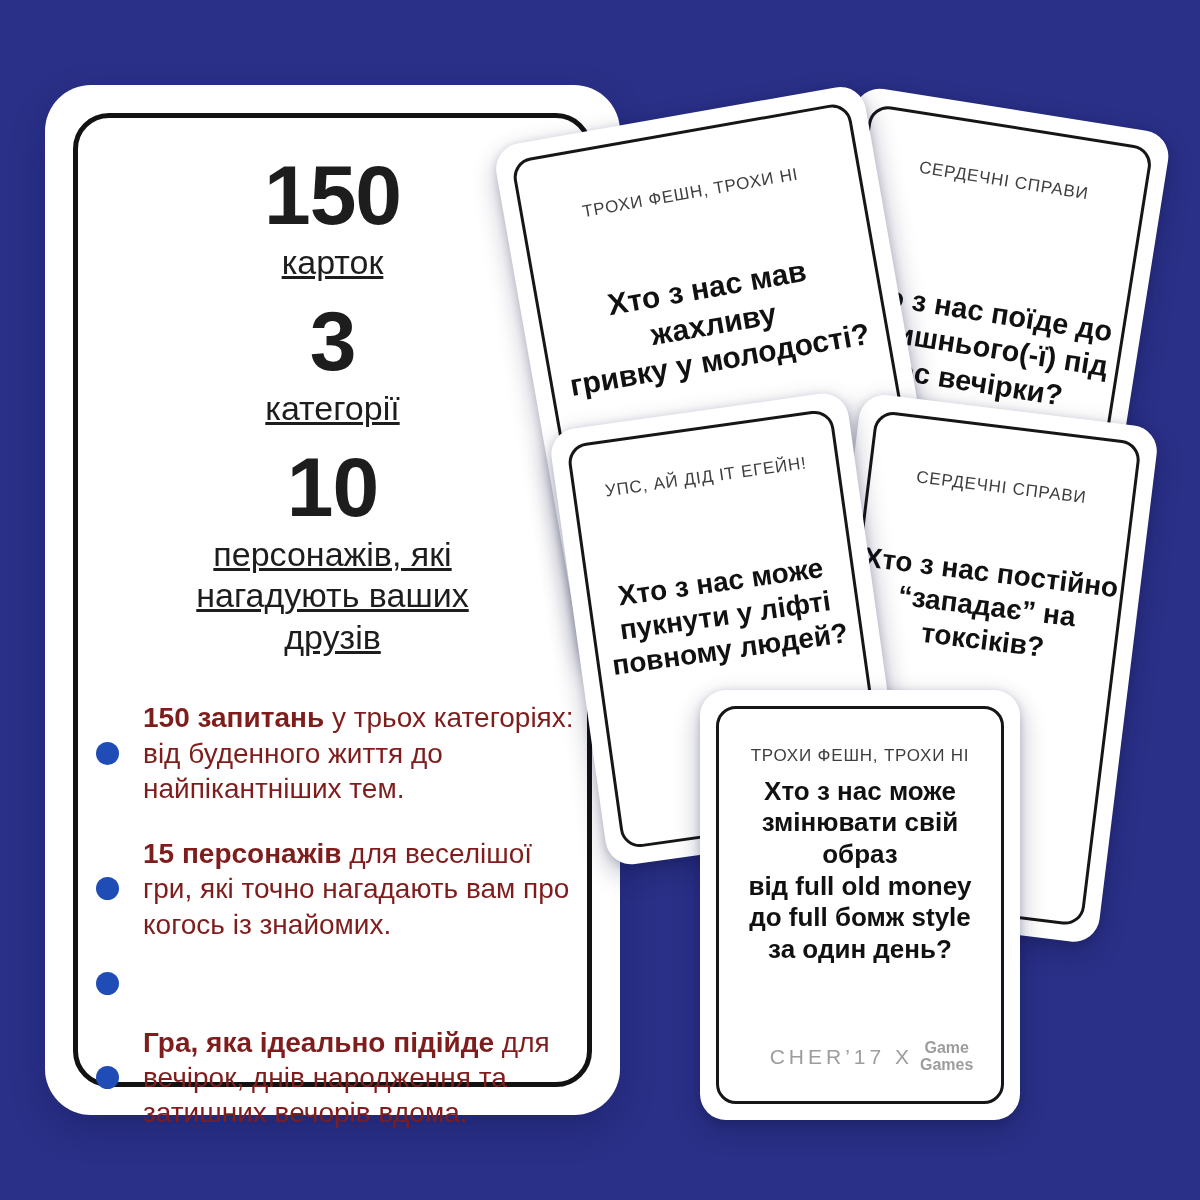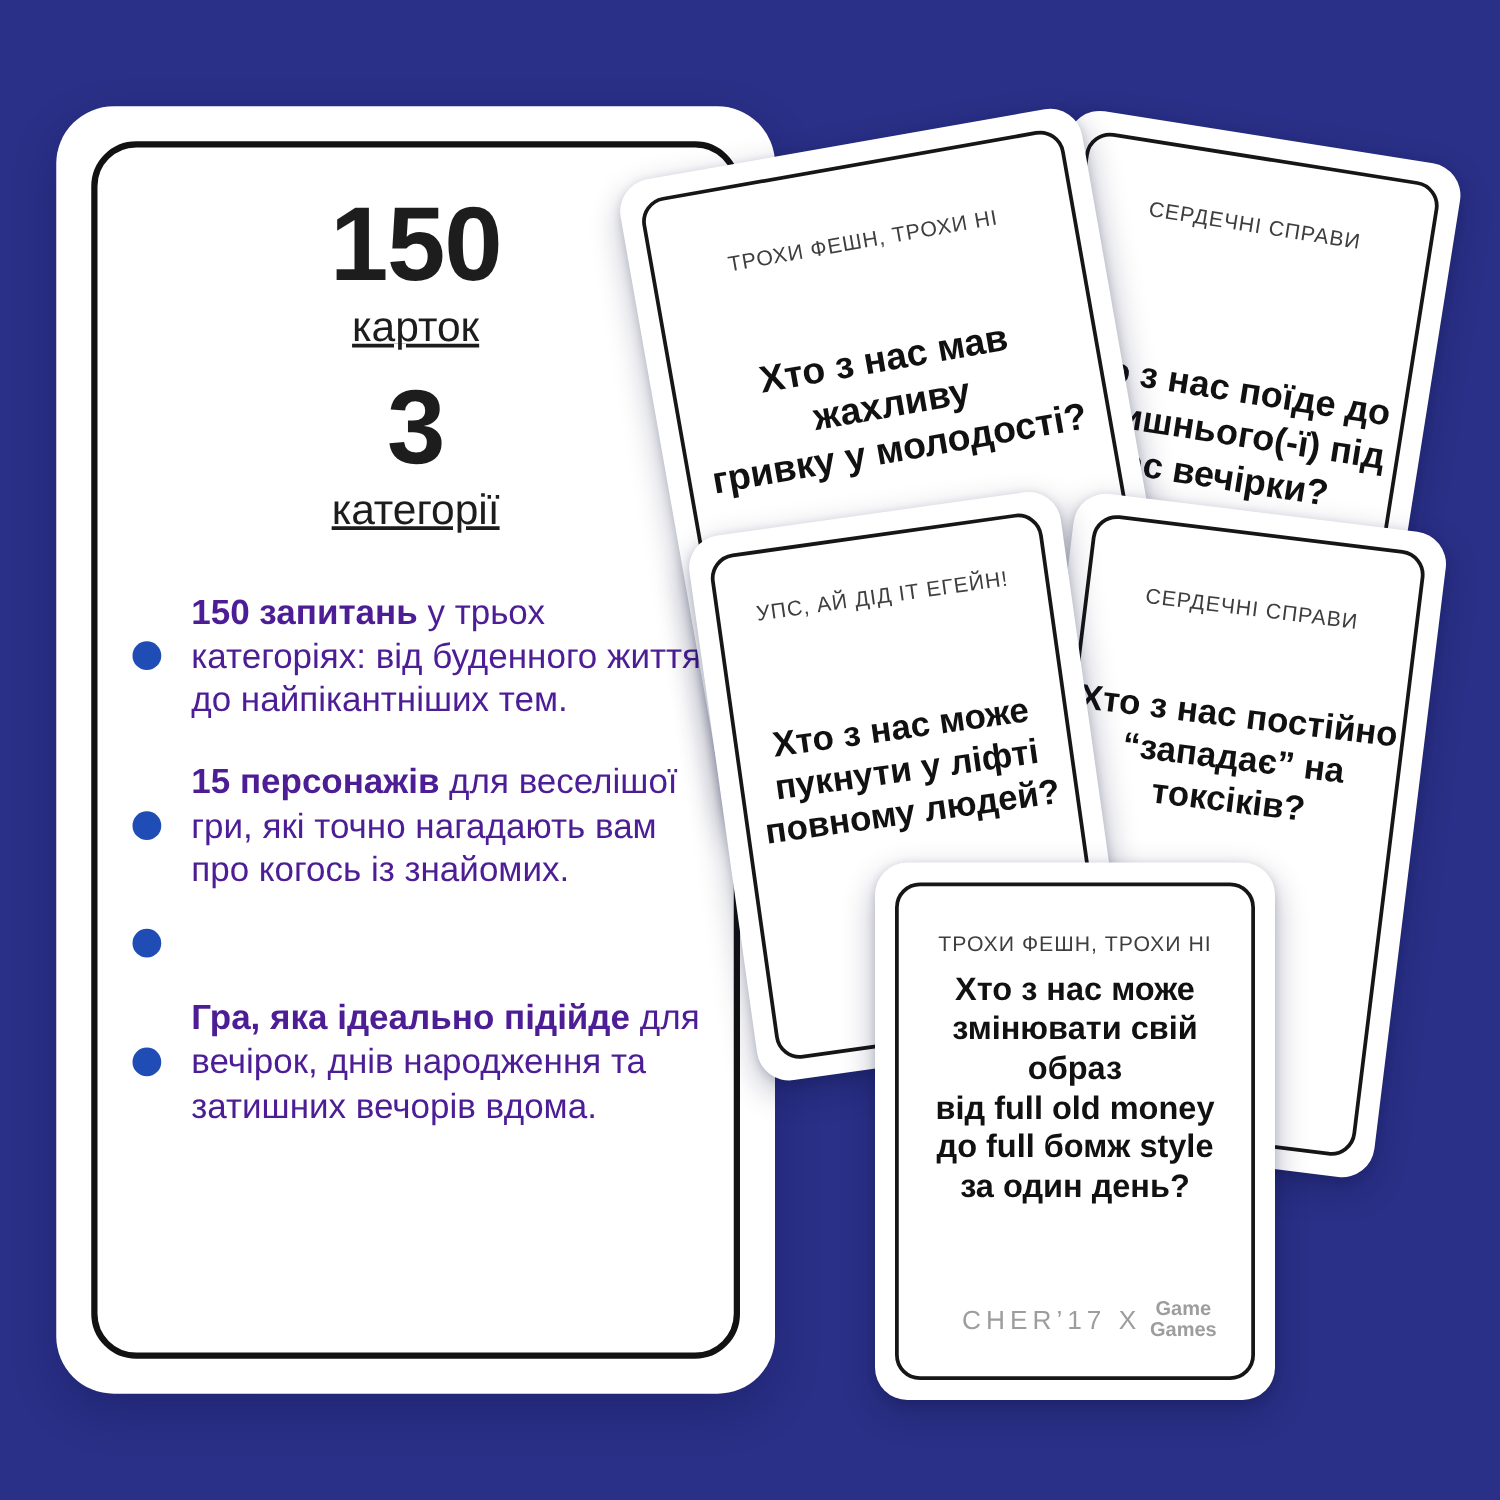--- a/index.html
+++ b/index.html
@@ -12,29 +12,29 @@
   .panel{
     position:absolute;left:45px;top:85px;width:575px;height:1030px;
     background:#ffffff;border-radius:46px;z-index:1;
     box-shadow:0 14px 34px rgba(12,16,70,.28);
   }
   .panel-frame{
     position:absolute;inset:28px;border:5px solid #121212;border-radius:36px;
     pointer-events:none;
   }
   .panel-content{
-    position:absolute;inset:33px;padding:36px 20px 0;
+    position:absolute;inset:33px;padding:36px 10px 0;
     text-align:center;color:#1b1b1b;
   }
   .stat-number{font-size:84px;font-weight:700;line-height:.98;letter-spacing:-1px;color:#1d1d1d;}
   .stat-label{font-size:34px;line-height:1.22;margin:6px 0 16px;white-space:pre-line;color:#1d1d1d;text-decoration:underline;}
   .bullets{margin:42px 0 0;padding:0 2px 0 8px;list-style:none;text-align:left;}
   .bullet{display:flex;align-items:center;gap:24px;margin-bottom:30px;}
   .bullet-dot{flex:0 0 auto;width:23px;height:23px;border-radius:50%;}
-  .bullet-text{font-size:28px;line-height:1.26;color:#4c1d95;margin:0;}
+  .bullet-text{font-size:28px;line-height:1.26;color:#7f1d1d;margin:0;}
   .bullet-text b{font-weight:700;}
   
   .card{
     position:absolute;background:#ffffff;border-radius:26px;
     box-shadow:0 10px 26px rgba(12,16,60,.30),0 2px 8px rgba(12,16,60,.18);
     transform-origin:0 0;
   }
   .card-frame{position:absolute;inset:16px;border:3px solid #161616;border-radius:20px;pointer-events:none;}
   .card-category{
     position:absolute;top:13%;left:8%;right:8%;text-align:center;
@@ -74,20 +74,26 @@
       <div class="stat">
         <div class="stat-number">150</div>
         <div class="stat-label">карток</div>
       </div>
 
       <div class="stat">
         <div class="stat-number">3</div>
         <div class="stat-label">категорії</div>
       </div>
 
+      <div class="stat">
+        <div class="stat-number">10</div>
+        <div class="stat-label">персонажів, які
+нагадують ваших
+друзів</div>
+      </div>
 
       <ul class="bullets">
         <li class="bullet">
           <span class="bullet-dot" style="background: rgb(31, 77, 181);"></span>
           <p class="bullet-text"><b>150 запитань</b><span> у трьох категоріях: від буденного життя до найпікантніших тем.</span></p>
         </li>
         <li class="bullet">
           <span class="bullet-dot" style="background: rgb(31, 77, 181);"></span>
           <p class="bullet-text"><b>15 персонажів</b><span> для веселішої гри, які точно нагадають вам про когось із знайомих.</span></p>
         </li>

